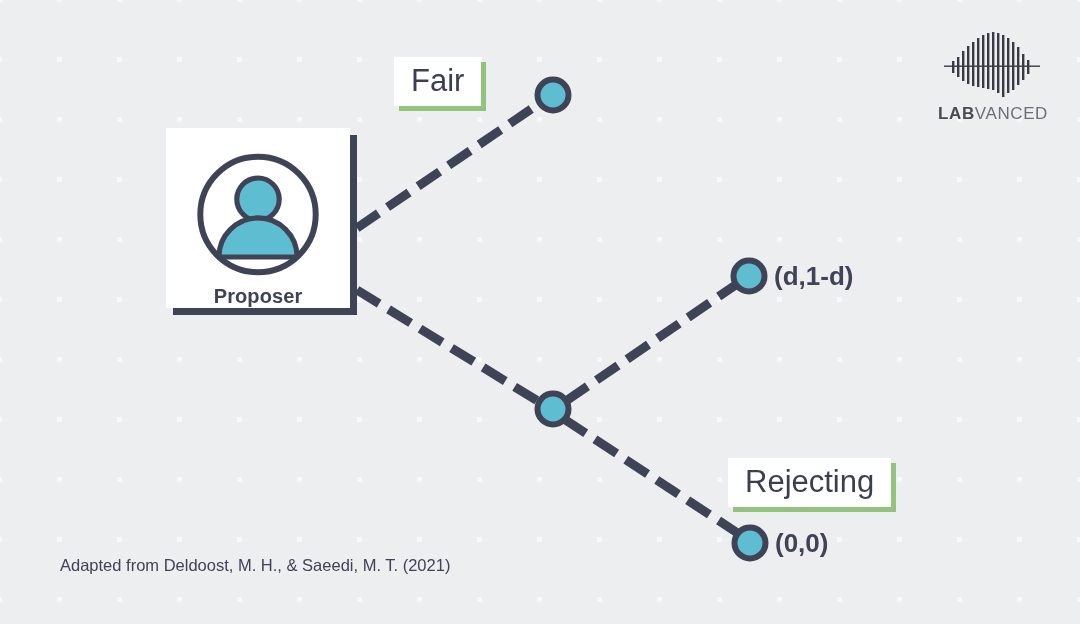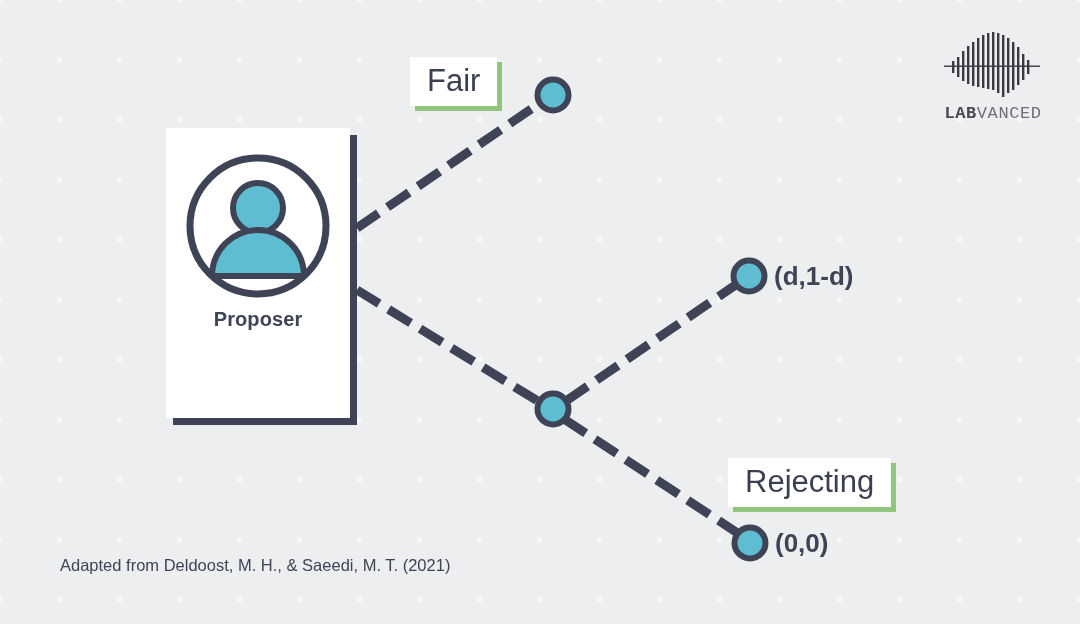--- a/index.html
+++ b/index.html
@@ -44,21 +44,21 @@
     width: 1080px;
     height: 624px;
   }
 
   
   .proposer-card {
     position: absolute;
     left: 166px;
     top: 128px;
     width: 184px;
-    height: 290px;
+    height: 180px;
     background: #ffffff;
     box-shadow: 7px 7px 0 0 #3f4356;
     display: flex;
     flex-direction: column;
     align-items: center;
     justify-content: flex-start;
     box-sizing: border-box;
     padding-top: 22px;
   }
   .avatar-wrap {
@@ -81,21 +81,21 @@
     background: #ffffff;
     color: #3a3f51;
     font-size: 31px;
     font-weight: 400;
     line-height: 1;
     padding: 8px 17px 10px 17px;
     box-shadow: 5px 5px 0 0 #93c47d;
     white-space: nowrap;
     font-family: "Liberation Sans", sans-serif;
   }
-  .action-fair      { left: 410px; top: 57px; }
+  .action-fair      { left: 394px; top: 57px; }
   .action-unfair    { left: 366px; top: 406px; }
   .action-accepting { left: 710px; top: 181px; }
   .action-rejecting { left: 728px; top: 444px; margin-top: 14px; }
 
   
   .payoff {
     position: absolute;
     font-size: 26px;
     font-weight: bold;
     color: #3f4356;
@@ -126,21 +126,21 @@
     height: 104px;
   }
   .logo-mark { display: block; width: 126px; height: 72px; }
   .logo-word {
     display: block;
     text-align: center;
     font-size: 17px;
     letter-spacing: 0.6px;
     color: #4a4a52;
     margin-top: 4px;
-    font-family: Liberation Mono, monospace;
+    font-family: Liberation Sans, sans-serif;
   }
   .logo-word .lw-bold { font-weight: bold; }
   .logo-word .lw-thin { font-weight: 400; color: #6e6e78; }
 </style>
 </head>
 <body>
 
 <div id="stage">
 
   <div id="grid-wash"></div>

